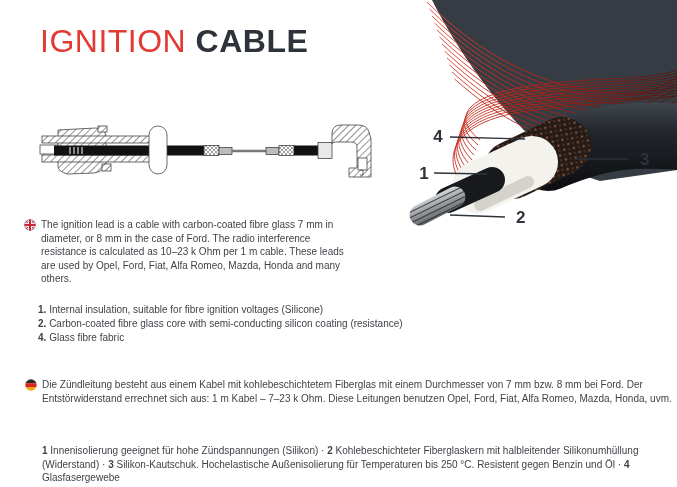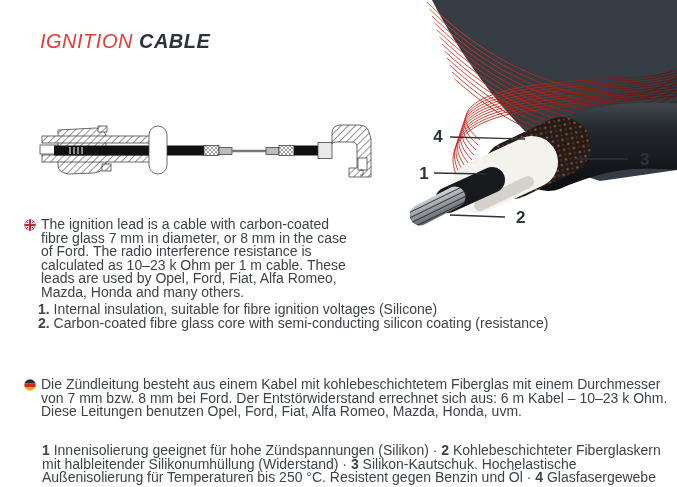--- a/index.html
+++ b/index.html
@@ -1,28 +1,28 @@
 <!DOCTYPE html>
 <html><head>
 <meta charset="utf-8">
 <style>
   html,body{margin:0;padding:0;background:#fff;}
   #page{position:relative;width:677px;height:487px;background:#fff;overflow:hidden;
         font-family:"Liberation Sans","DejaVu Sans",sans-serif;color:#3f4348;}
   
-  .title{position:absolute;left:40px;top:26px;font-style:italic;font-size:20px;
+  .title{position:absolute;left:40px;top:26px;font-size:32px;
          line-height:31px;letter-spacing:.5px;white-space:nowrap;z-index:5;}
   .title .red{color:#e13b34;font-weight:400;}
   .title .dark{color:#2d323b;font-weight:700;}
   
   #hero{position:absolute;left:0;top:0;z-index:1;}
   
   #tech{position:absolute;left:28px;top:120px;z-index:2;}
   
-  .tblock{position:absolute;font-size:14px;line-height:13.5px;color:#3f4348;}
+  .tblock{position:absolute;font-size:10px;line-height:13.5px;color:#3f4348;justify-content:flex-end;}
   .flagrow{display:flex;align-items:flex-start;}
   .flag{flex:0 0 auto;width:12px;height:12px;margin:1px 5px 0 0;}
   #en-para{left:24px;top:218px;width:334px;}
   #en-para p{margin:0;width:318px;}
   #en-list{left:38px;top:303px;width:625px;}
   .li{margin:0 0 0.5px 0;}
   .li b{color:#3f4348;}
   #de-para{left:24px;top:378px;width:650px;}
   #de-para .head b{color:#3f4348;}
   #de-para p{margin:0;width:632px;}
@@ -194,37 +194,41 @@
 
   <div id="en-list" class="tblock">
     <div class="li">
       <b>1.</b>
       <span>Internal insulation, suitable for fibre ignition voltages (Silicone)</span>
     </div>
     <div class="li">
       <b>2.</b>
       <span>Carbon-coated fibre glass core with semi-conducting silicon coating (resistance)</span>
     </div>
+    <div class="li">
+      <b>4.</b>
+      <span>Glass fibre fabric</span>
+    </div>
   </div>
 
   <div id="de-para" class="tblock flagrow">
     <svg class="flag" viewBox="0 0 20 20" aria-hidden="true">
       <defs>
           <clipPath id="declip">
             <circle cx="10" cy="10" r="9.5"></circle>
           </clipPath>
         </defs>
       <g clip-path="url(#declip)">
         <rect width="20" height="7" y="0" fill="#2b2b2b"></rect>
         <rect width="20" height="7" y="7" fill="#d8251d"></rect>
         <rect width="20" height="7" y="13.4" fill="#f7a41d"></rect>
       </g>
     </svg>
     <div>
-      <p>Die Zündleitung besteht aus einem Kabel mit kohlebeschichtetem Fiberglas mit einem Durchmesser von 7 mm bzw. 8 mm bei Ford. Der Entstörwiderstand errechnet sich aus: 6 m Kabel – 10–23 k Ohm. Diese Leitungen benutzen Opel, Ford, Fiat, Alfa Romeo, Mazda, Honda, uvm.</p>
+      <p>Die Zündleitung besteht aus einem Kabel mit kohlebeschichtetem Fiberglas mit einem Durchmesser von 7 mm bzw. 8 mm bei Ford. Der Entstörwiderstand errechnet sich aus: 1 m Kabel – 7–23 k Ohm. Diese Leitungen benutzen Opel, Ford, Fiat, Alfa Romeo, Mazda, Honda, uvm.</p>
     </div>
   </div>
 
   <div id="de-legend" class="tblock">
     <p><b>1</b> <span>Innenisolierung geeignet für hohe Zündspannungen (Silikon) · </span><b>2</b> <span>Kohlebeschichteter Fiberglaskern mit halbleitender Silikonumhüllung (Widerstand) · </span><b>3</b> <span>Silikon-Kautschuk. Hochelastische Außenisolierung für Temperaturen bis 250 °C. Resistent gegen Benzin und Öl · </span><b>4</b> <span>Glasfasergewebe</span></p>
   </div>
 
 </div>
 
 </body></html>

